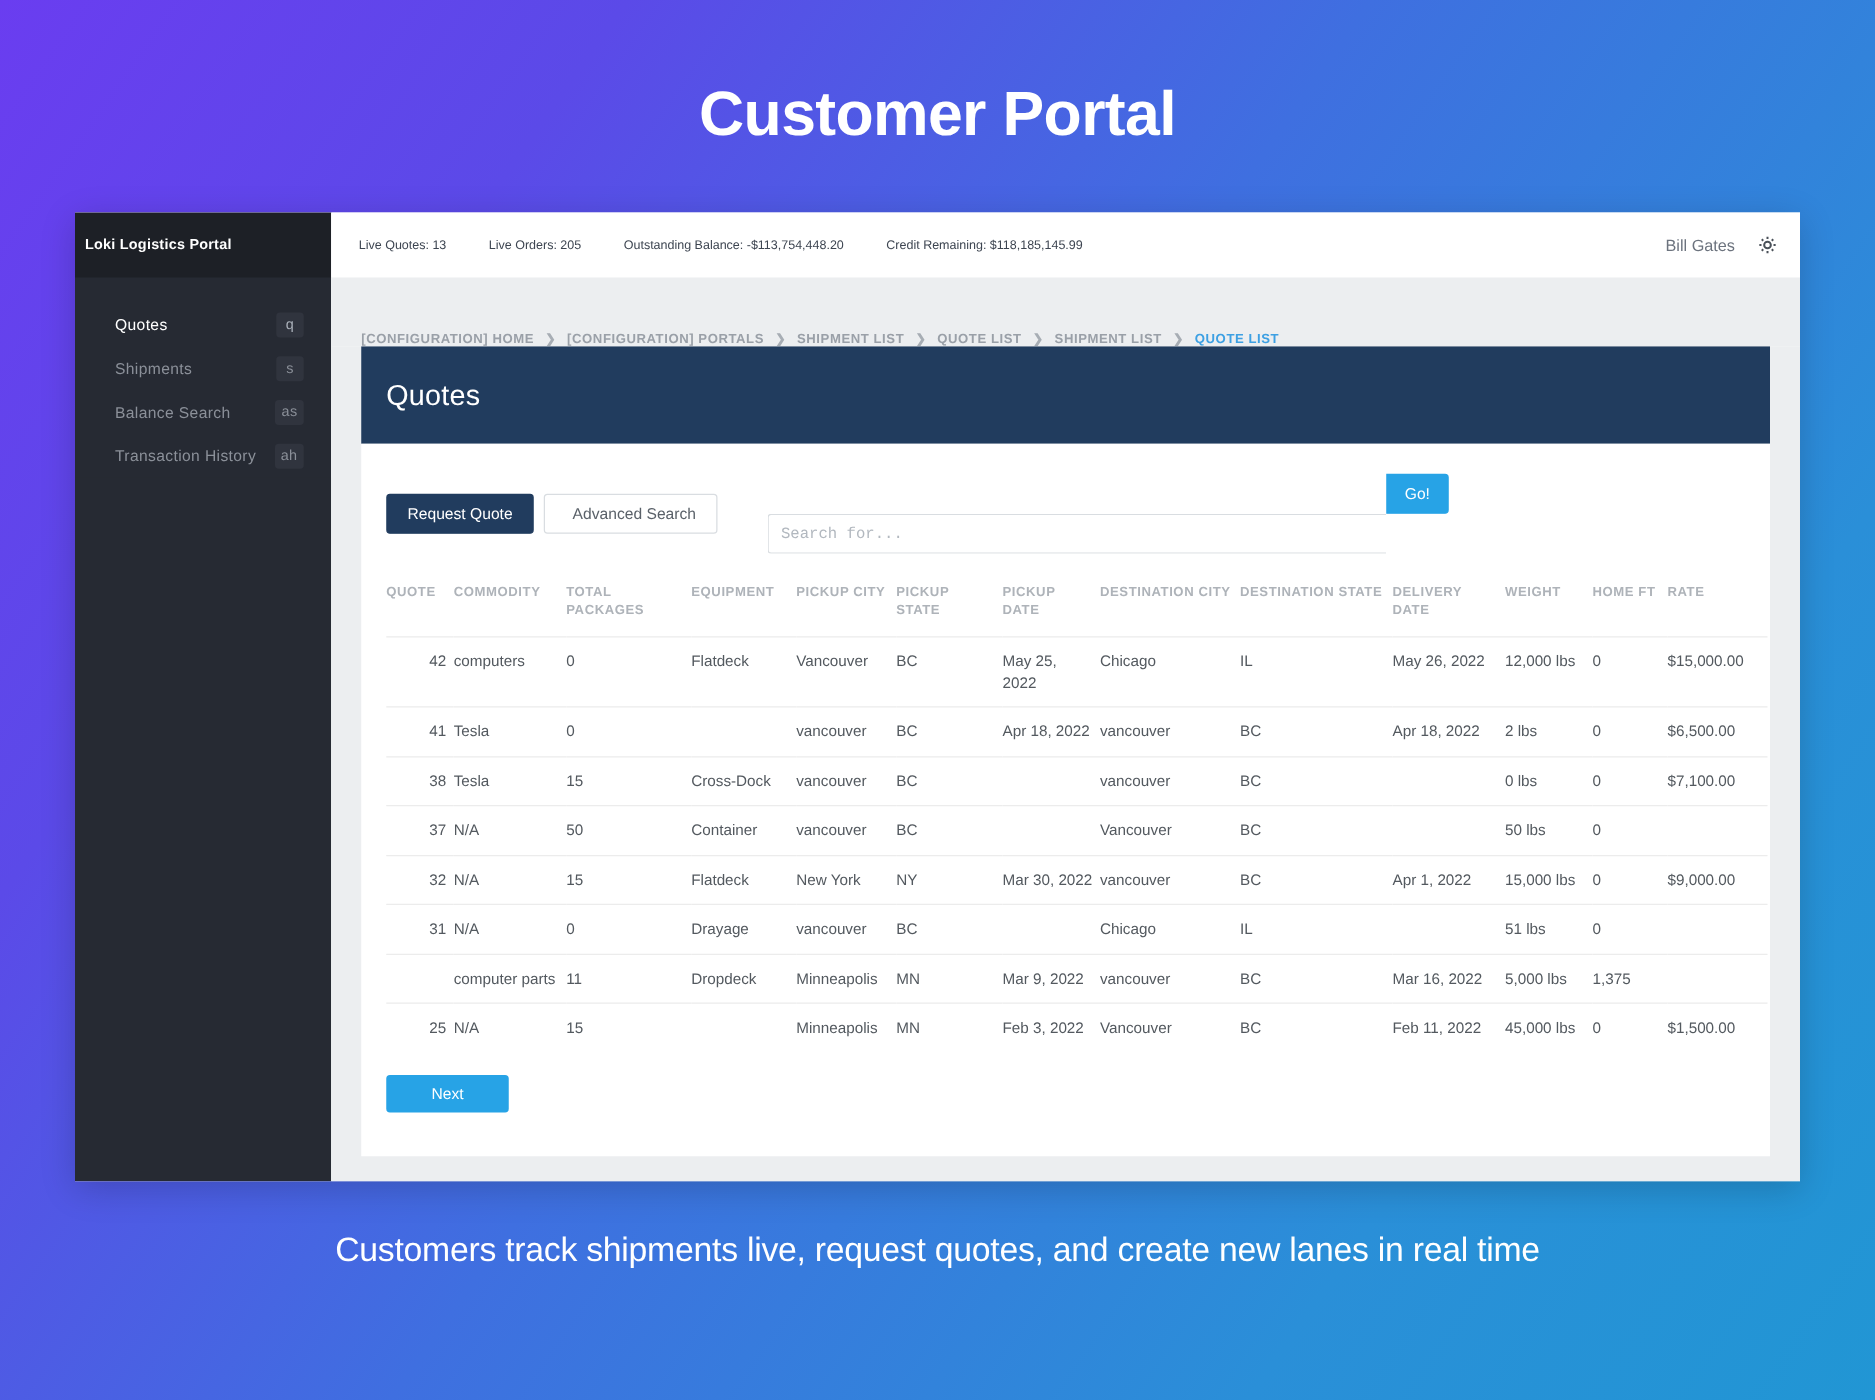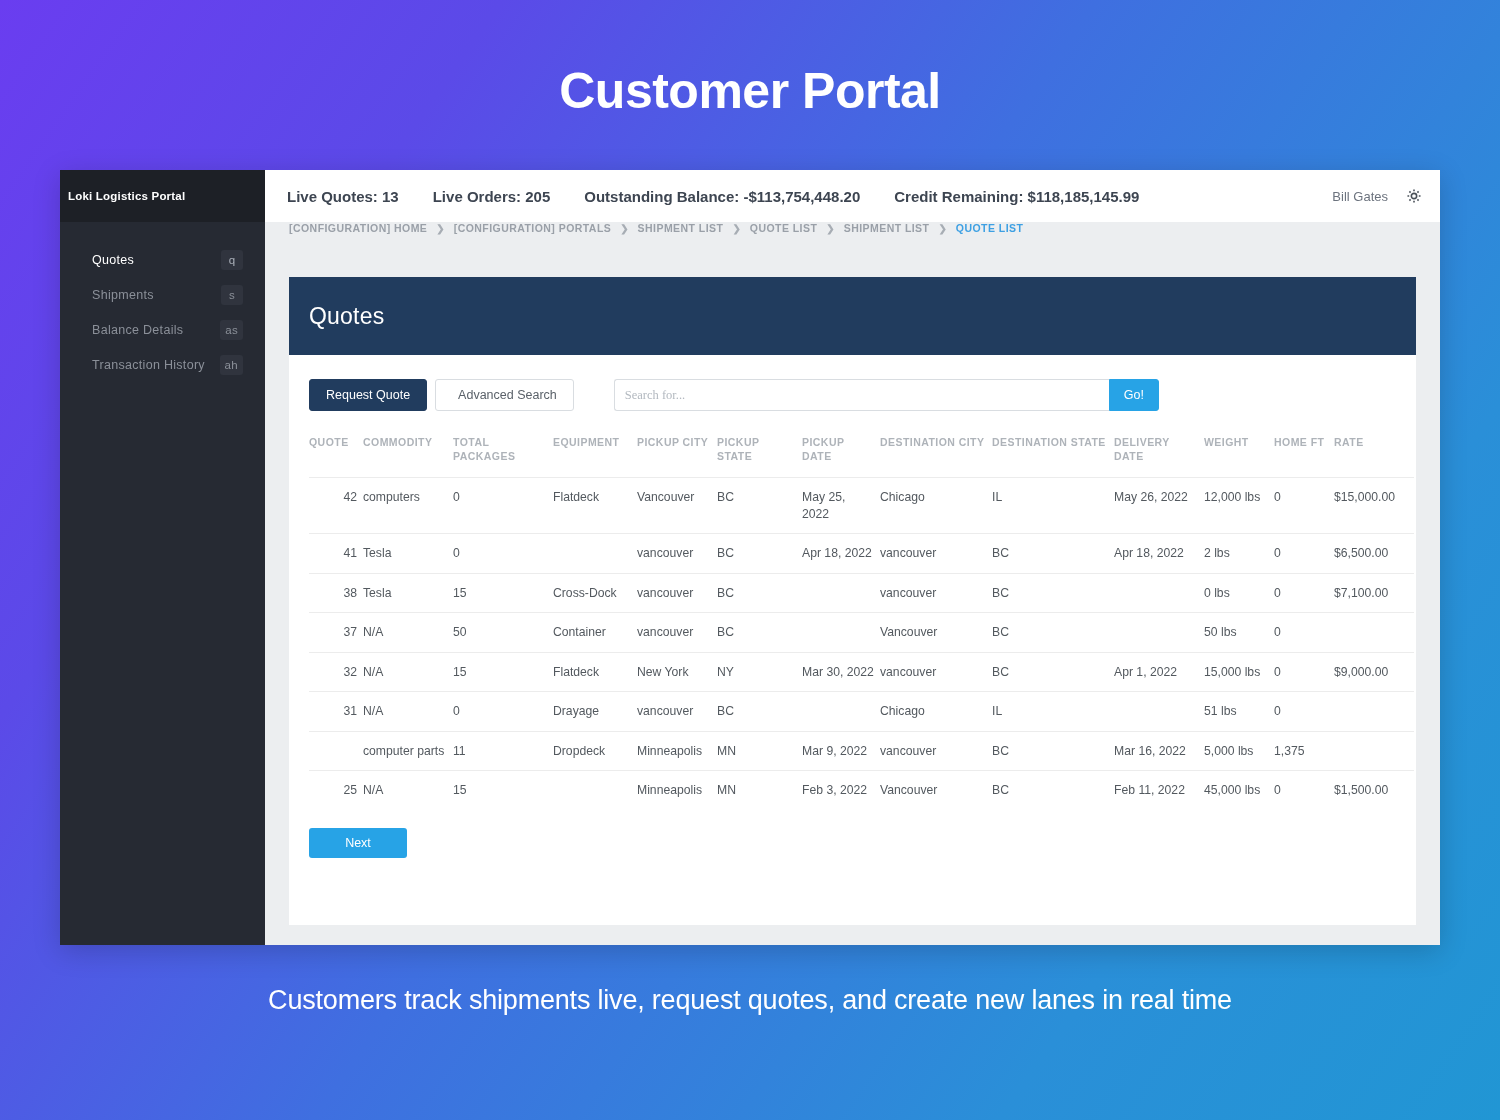--- a/index.html
+++ b/index.html
@@ -94,40 +94,40 @@
   .topbar {
     height: 52px;
     background: #ffffff;
     display: flex;
     align-items: center;
     padding: 0 18px 0 22px;
     flex: 0 0 52px;
   }
   .stat {
     color: #3d4551;
-    font-size: 15px;
-    font-weight: bold;
+    font-size: 10px;
+    font-weight: normal;
     margin-right: 34px;
     white-space: nowrap;
   }
   .topbar-spacer { flex: 1; }
   .user-name {
     color: #6c737e;
     font-size: 13px;
     margin-right: 18px;
     white-space: nowrap;
   }
   .gear-icon { width: 16px; height: 16px; display: block; }
 
   
   .crumb-bar {
     background: #eceef0;
     flex: 0 0 55px;
     display: flex;
-    align-items: flex-start;
+    align-items: flex-end;
     padding: 0 24px;
   }
   .crumbs { display: flex; align-items: center; flex-wrap: nowrap; }
   .crumb {
     color: #9aa0a8;
     font-size: 10.5px;
     font-weight: bold;
     letter-spacing: 0.45px;
     white-space: nowrap;
   }
@@ -185,23 +185,24 @@
   .search-wrap { display: flex; margin-left: 40px; }
   .search-input {
     width: 495px;
     height: 32px;
     border: 1px solid #d9dde1;
     border-right: none;
     border-radius: 3px 0 0 3px;
     padding: 0 10px;
     font-size: 12.5px;
     color: #4a5159;
-    font-family: Liberation Serif, serif;
+    font-family: Liberation Mono, monospace;
     outline: none;
     background: #ffffff;
+    margin-top: 32px;
   }
   .search-input::placeholder { color: #b2b8bf; }
   .btn-go {
     background: #27a3e6;
     color: #ffffff;
     border: 1px solid #27a3e6;
     border-radius: 0 3px 3px 0;
     height: 32px;
     padding: 0 14px;
     font-size: 12.5px;
@@ -285,21 +286,21 @@
     <nav class="sidebar-nav">
       <div class="nav-item active">
         <span>Quotes</span>
         <span class="nav-key">q</span>
       </div>
       <div class="nav-item">
         <span>Shipments</span>
         <span class="nav-key">s</span>
       </div>
       <div class="nav-item">
-        <span>Balance Details</span>
+        <span>Balance Search</span>
         <span class="nav-key">as</span>
       </div>
       <div class="nav-item">
         <span>Transaction History</span>
         <span class="nav-key">ah</span>
       </div>
     </nav>
     <div class="sidebar-filler"></div>
   </aside>
 

